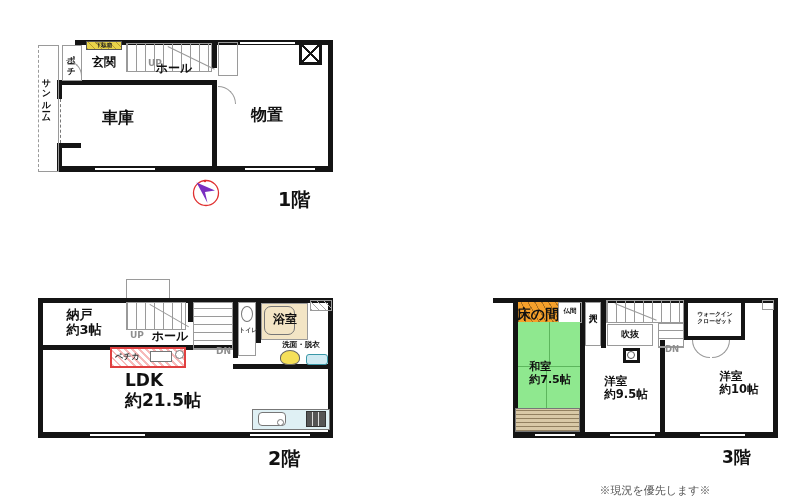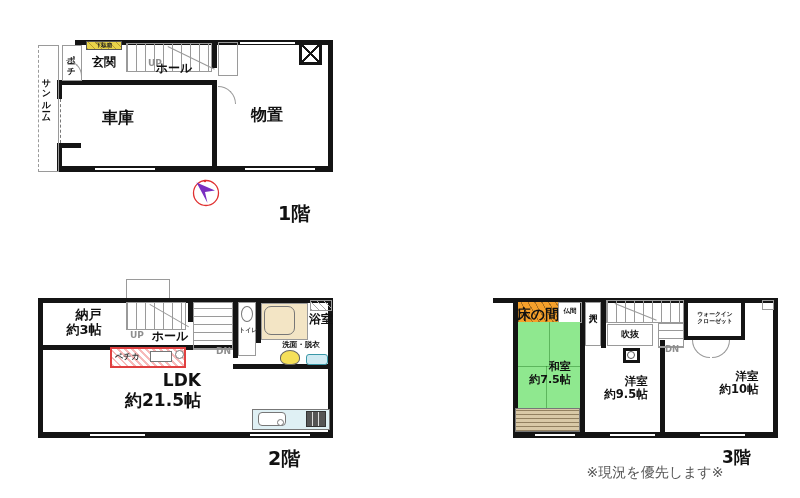--- a/index.html
+++ b/index.html
@@ -2,21 +2,21 @@
 <html><head>
 <meta charset="utf-8">
 <style>
   html,body{margin:0;padding:0;background:#fff;}
   #canvas{position:relative;width:800px;height:498px;background:#fff;overflow:hidden;
           font-family:"DejaVu Sans","Liberation Sans",sans-serif;color:#111;}
   #canvas *{box-sizing:border-box;}
   .wall{position:absolute;background:#141414;}
   .thin{position:absolute;border:1px solid #9a9a9a;background:transparent;}
   .lbl{position:absolute;font-weight:bold;color:#111;white-space:pre-line;line-height:1.15;}
-  .c{transform:translateX(-50%);text-align:right;}
+  .c{transform:translateX(-50%);text-align:left;}
   .vlbl{writing-mode:vertical-rl;letter-spacing:1px;}
   .gray{color:#8e8e8e;font-weight:bold;}
   .stairsV{position:absolute;border:1px solid #9a9a9a;
     background:repeating-linear-gradient(90deg,#9a9a9a 0 1px,transparent 1px 9px);}
   .stairsH{position:absolute;border:1px solid #9a9a9a;
     background:repeating-linear-gradient(0deg,#9a9a9a 0 1px,transparent 1px 8px);}
   .diag{position:absolute;height:1px;background:#9a9a9a;transform-origin:0 0;}
   .arc{position:absolute;}
   .arc.tr{border-top:1px solid #9a9a9a;border-right:1px solid #9a9a9a;border-top-right-radius:100%;}
   .arc.bl{border-bottom:1px solid #9a9a9a;border-left:1px solid #9a9a9a;border-bottom-left-radius:100%;}
@@ -77,21 +77,21 @@
     <div class="lbl c" style="left:118px;top:109px;font-size:16px;">車庫</div>
     <div class="lbl c" style="left:267px;top:106px;font-size:16px;">物置</div>
 
     <div style="position:absolute;left:192px;top:179px;width:28px;height:28px;">
       <svg width="28" height="28" viewBox="0 0 28 28">
         <circle cx="14" cy="14" r="12.5" fill="none" stroke="#e03030" stroke-width="1.3"></circle>
         <circle cx="13" cy="2" r="1.2" fill="#e03030"></circle>
         <polygon points="4.5,3.5 23,11.5 13,13 15.5,24" fill="#7a2fc0"></polygon>
       </svg>
     </div>
-    <div class="lbl" style="left:278px;top:189px;font-size:19px;margin-top:14px;">1階</div>
+    <div class="lbl" style="left:278px;top:189px;font-size:19px;">1階</div>
   </div>
 
   <div>
 
     <div class="thin" style="left:126px;top:279px;width:44px;height:20px;"></div>
 
     <div class="wall" style="left:38px;top:298px;width:295px;height:5px;"></div>
     <div class="wall" style="left:328px;top:298px;width:5px;height:140px;"></div>
     <div class="wall" style="left:38px;top:432px;width:295px;height:6px;"></div>
     <div class="wall" style="left:38px;top:298px;width:5px;height:140px;"></div>
@@ -115,21 +115,21 @@
     <div class="lbl c" style="left:170px;top:330px;font-size:12px;">ホール</div>
     <div class="stairsH" style="left:193px;top:302px;width:40px;height:48px;"></div>
     <div class="lbl gray" style="left:216px;top:346px;font-size:9px;">DN</div>
 
     <div class="thin" style="left:238px;top:302px;width:18px;height:54px;"></div>
     <div style="position:absolute;left:241px;top:306px;width:12px;height:16px;border:1px solid #777;border-radius:50%;"></div>
     <div class="lbl" style="left:239px;top:327px;font-size:6px;color:#444;">トイレ</div>
 
     <div style="position:absolute;left:261px;top:303px;width:47px;height:37px;background:#f3e5c5;border:1px solid #9a9a9a;"></div>
     <div style="position:absolute;left:264px;top:306px;width:31px;height:29px;border:1px solid #777;border-radius:7px;"></div>
-    <div class="lbl c" style="left:285px;top:313px;font-size:12px;margin-left:36px;">浴室</div>
+    <div class="lbl c" style="left:285px;top:313px;font-size:12px;">浴室</div>
     <div class="hatchD" style="left:310px;top:300px;width:22px;height:11px;"></div>
 
     <div class="lbl c" style="left:301px;top:341px;font-size:7.5px;">洗面・脱衣</div>
     <div style="position:absolute;left:280px;top:350px;width:20px;height:15px;background:#f5e05a;border:1px solid #666;border-radius:50% 50% 40% 40%;"></div>
     <div style="position:absolute;left:306px;top:354px;width:22px;height:11px;background:#cfeaf2;border:1px solid #3a98a8;border-radius:3px;"></div>
 
     <div style="position:absolute;left:110px;top:347px;width:76px;height:21px;border:2px solid #e04040;background:repeating-linear-gradient(45deg,#f7baba 0 2px,#fff 2px 5px);"></div>
     <div class="lbl" style="left:115px;top:352px;font-size:8px;color:#333;">ペチカ</div>
     <div style="position:absolute;left:150px;top:351px;width:22px;height:11px;background:#fff;border:1px solid #777;"></div>
     <div style="position:absolute;left:175px;top:350px;width:9px;height:9px;background:#fff;border:1px solid #777;border-radius:50%;"></div>
@@ -201,17 +201,17 @@
 約7.5帖</div>
 
     <div style="position:absolute;left:515px;top:408px;width:65px;height:24px;background:#d9c9a7;border:1px solid #777;
          background-image:repeating-linear-gradient(0deg,rgba(60,40,10,.45) 0 1px,transparent 1px 4px);"></div>
 
     <div class="lbl c" style="left:626px;top:375px;font-size:11.5px;">洋室
 約9.5帖</div>
     <div class="lbl c" style="left:739px;top:370px;font-size:11.5px;">洋室
 約10帖</div>
 
-    <div class="lbl c" style="left:655px;top:464px;font-size:14px;color:#555;font-weight:normal;">※現況を優先します※</div>
+    <div class="lbl c" style="left:655px;top:484px;font-size:11px;color:#555;font-weight:normal;font-family:Liberation Serif, serif;">※現況を優先します※</div>
     <div class="lbl" style="left:722px;top:448px;font-size:17px;">3階</div>
   </div>
 
 </div>
 
 </body></html>

